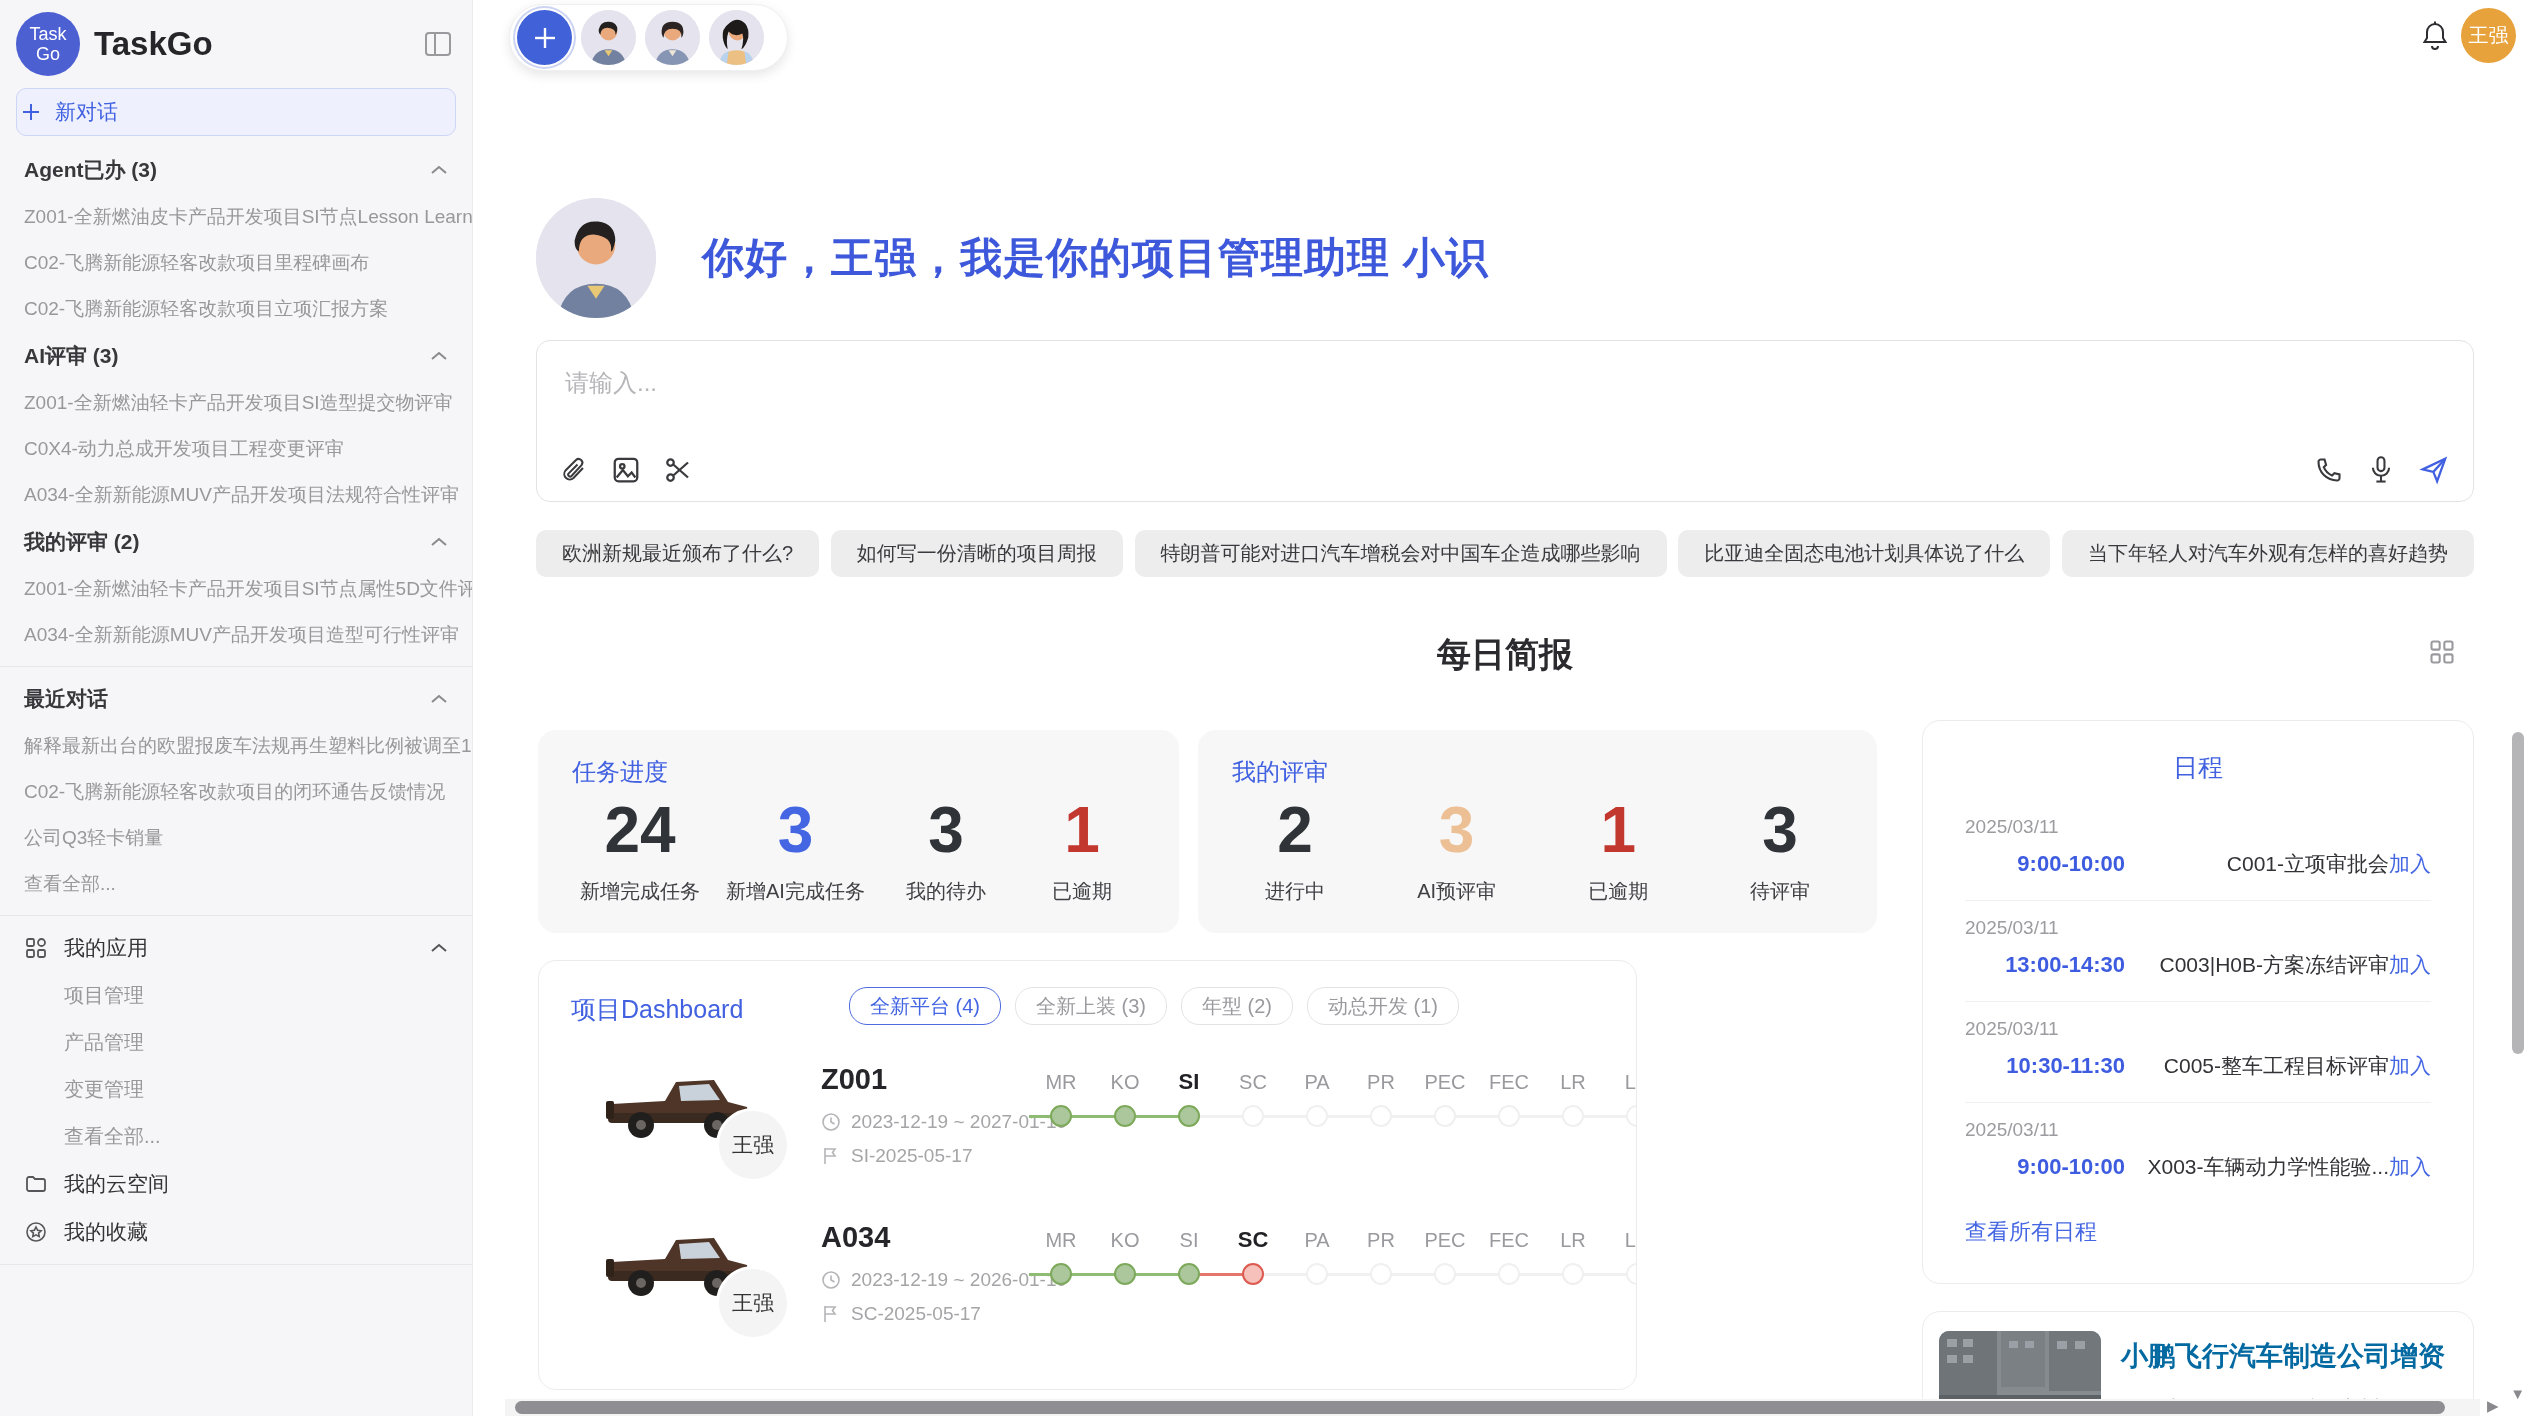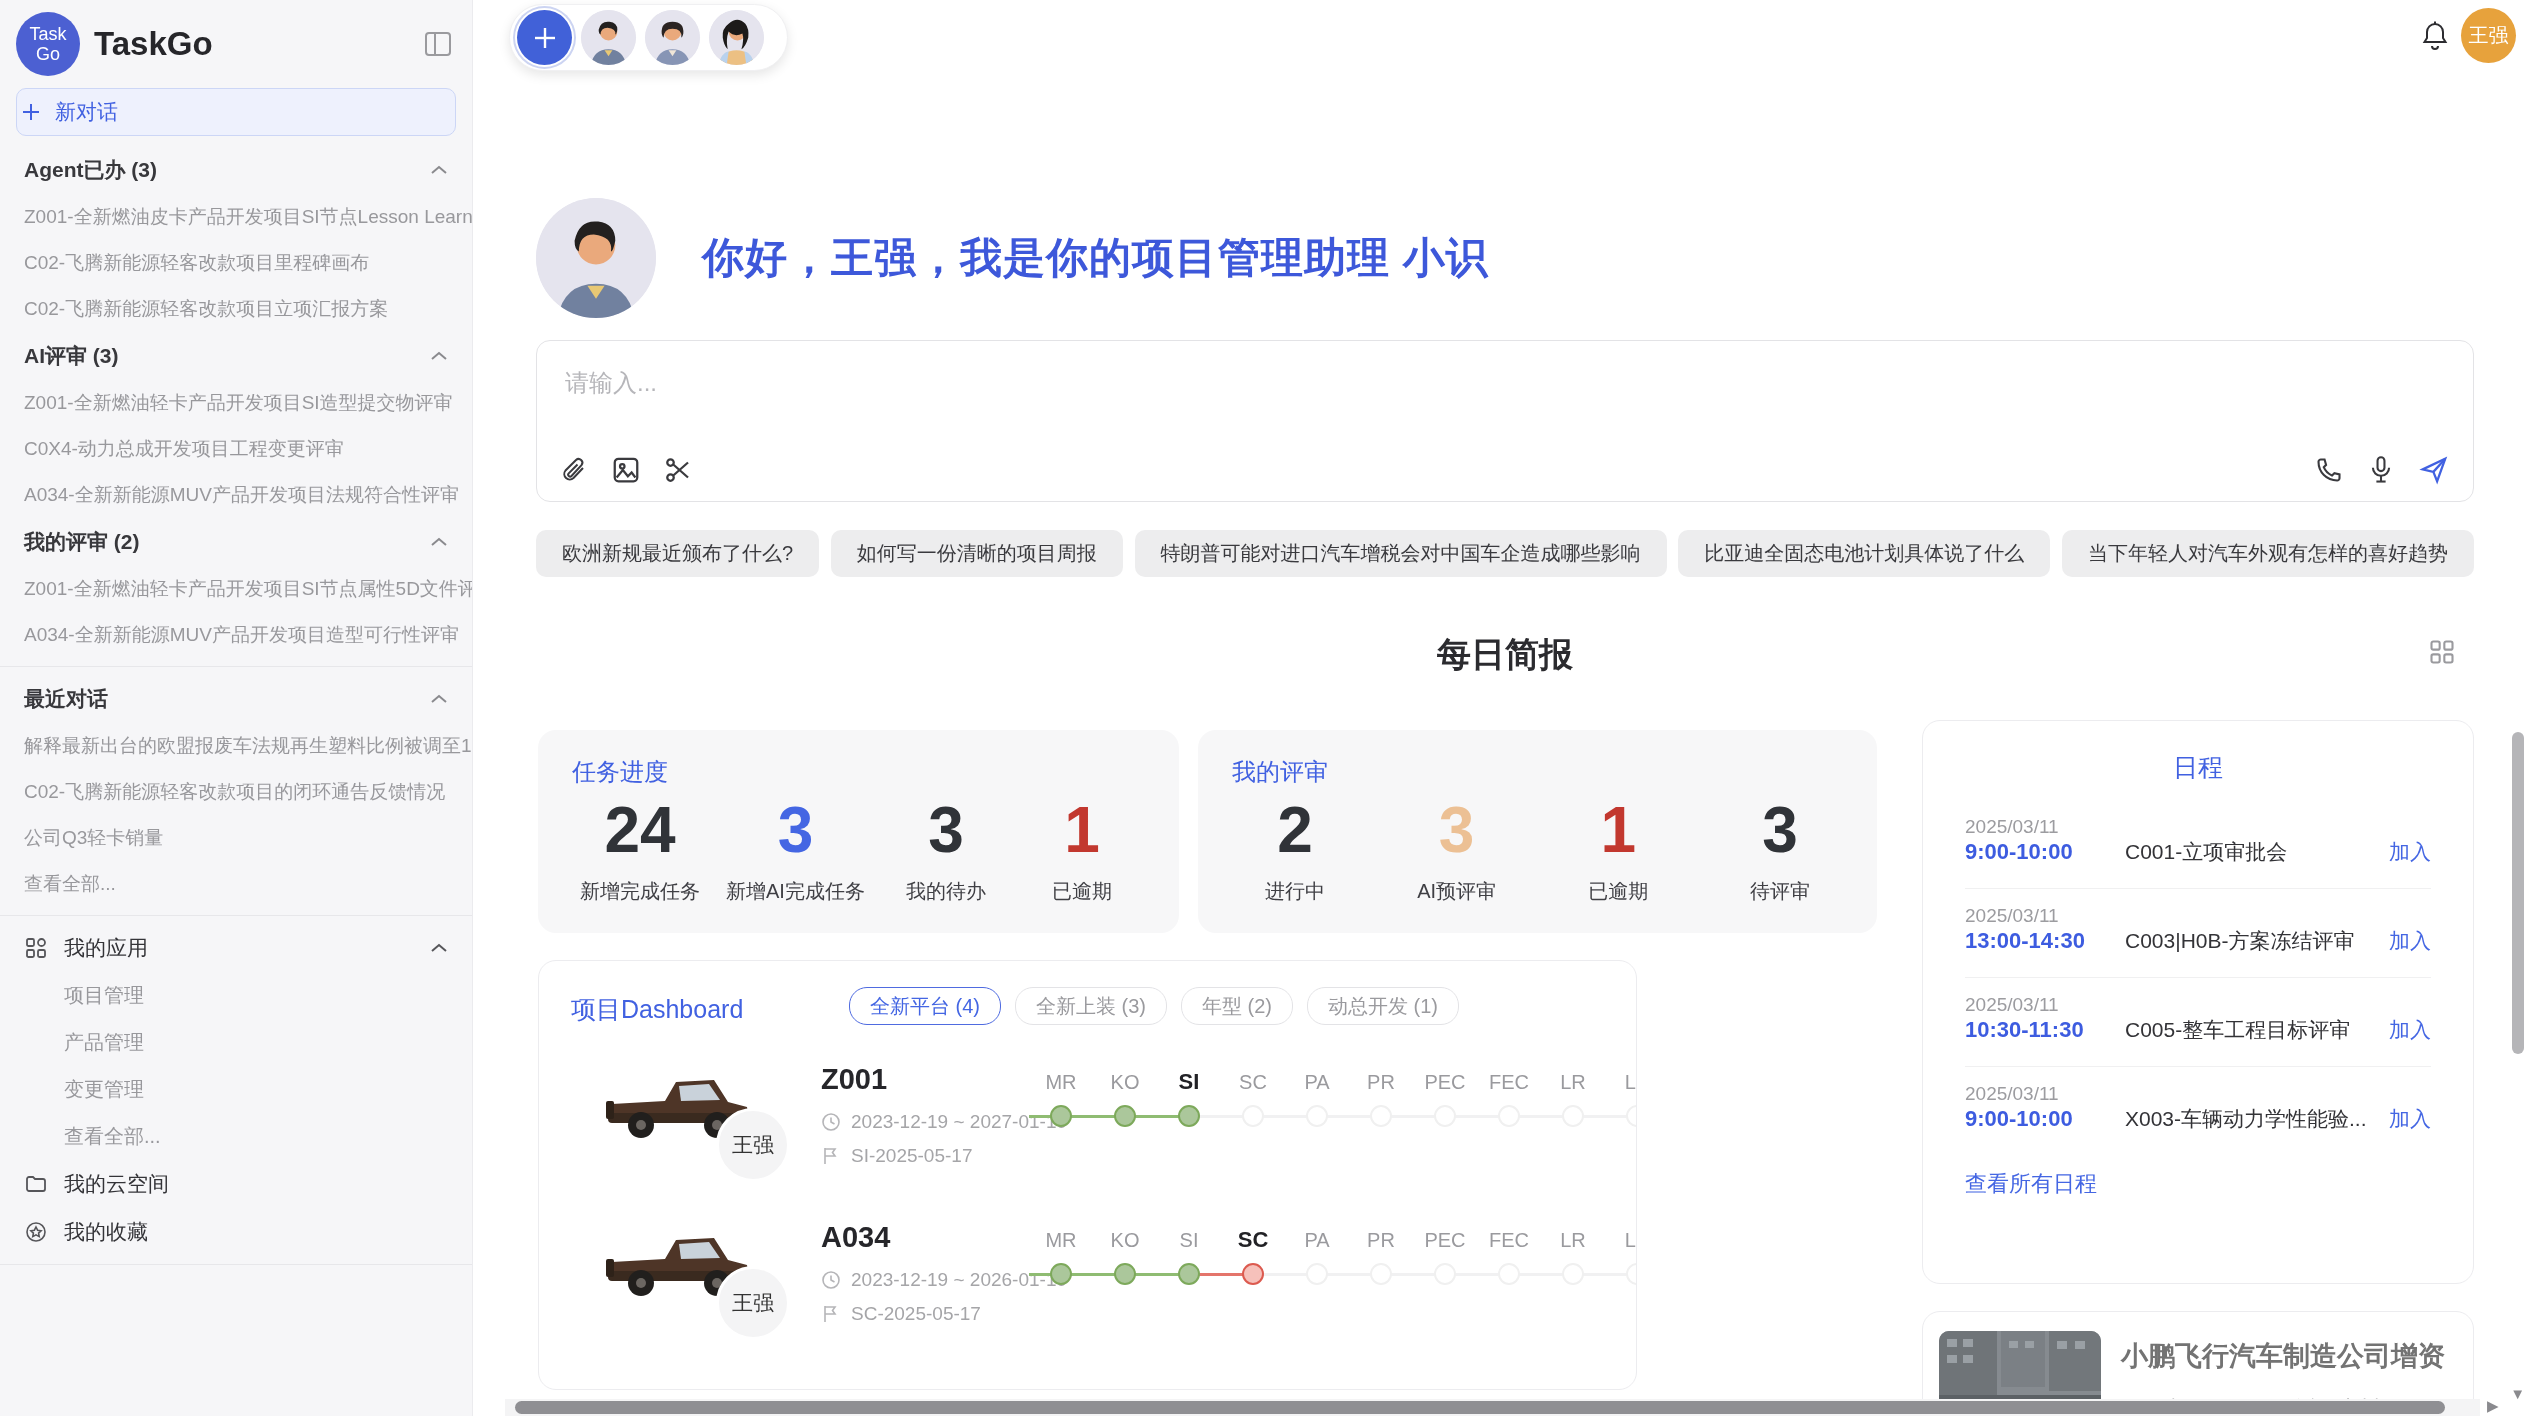--- a/index.html
+++ b/index.html
@@ -90,30 +90,30 @@
   .ms-dot{position:absolute;left:50%;top:2px;margin-left:-11px;width:22px;height:22px;border-radius:50%;background:#fff;border:2px solid #f0f0f0;box-sizing:border-box;}
   .ms-dot.done{background:#abc79b;border-color:#7da95b;}
   .ms-dot.overdue{background:#f6c1bb;border-color:#dc5a4f;}
 
   
   .card-schedule{position:absolute;left:1922px;top:720px;width:552px;height:564px;background:#fff;border:1px solid #ececef;border-radius:18px;box-sizing:border-box;padding:30px 42px 16px;}
   .sched-title{text-align:center;font-size:25px;color:#4161e1;margin-bottom:16px;}
   .sched-item{padding:16px 0 22px;border-bottom:1px solid #f0f0f1;}
   .sched-item:last-of-type{border-bottom:none;}
   .sched-date{font-size:19px;color:#9c9ca0;}
-  .sched-row{display:flex;align-items:baseline;margin-top:0;}
+  .sched-row{display:flex;align-items:baseline;margin-top:12px;text-align:right;}
   .sched-time{font-size:22px;font-weight:600;color:#3d5ce0;width:160px;flex:none;}
   .sched-name{font-size:21px;color:#333337;flex:1;white-space:nowrap;overflow:hidden;}
   .sched-join{font-size:21px;color:#4466e3;cursor:pointer;flex:none;}
   .sched-viewall{text-align:left;font-size:22px;color:#4466e3;margin-top:14px;cursor:pointer;}
 
   
   .card-news{position:absolute;left:1922px;top:1311px;width:552px;height:150px;background:#fff;border:1px solid #ececef;border-radius:18px;box-sizing:border-box;overflow:hidden;}
   .news-img{position:absolute;left:16px;top:19px;width:162px;height:110px;border-radius:10px;overflow:hidden;}
-  .news-title{position:absolute;left:198px;top:26px;font-size:27px;font-weight:700;color:#737373;}
+  .news-title{position:absolute;left:198px;top:26px;font-size:27px;font-weight:700;color:#0369a1;}
   .news-snippet{position:absolute;left:198px;top:82px;width:340px;font-size:21px;color:#4a4a4e;line-height:30px;}
 
   
   .proj-partial{position:absolute;left:56px;top:412px;width:165px;height:40px;border-radius:10px 10px 0 0;overflow:hidden;background:#fff;}
 
   
   .hscroll{position:absolute;left:505px;bottom:0;width:1975px;height:17px;background:#f4f4f5;}
   .hscroll-thumb{position:absolute;left:10px;top:2px;width:1930px;height:13px;border-radius:7px;background:#8f8f93;cursor:pointer;}
   .hscroll-arrow{position:absolute;left:2487px;bottom:1px;color:#8a8a8e;font-size:15px;cursor:pointer;}
   .vscroll-thumb{position:absolute;right:8px;top:732px;width:12px;height:322px;border-radius:6px;background:#b5b5b8;cursor:pointer;}

